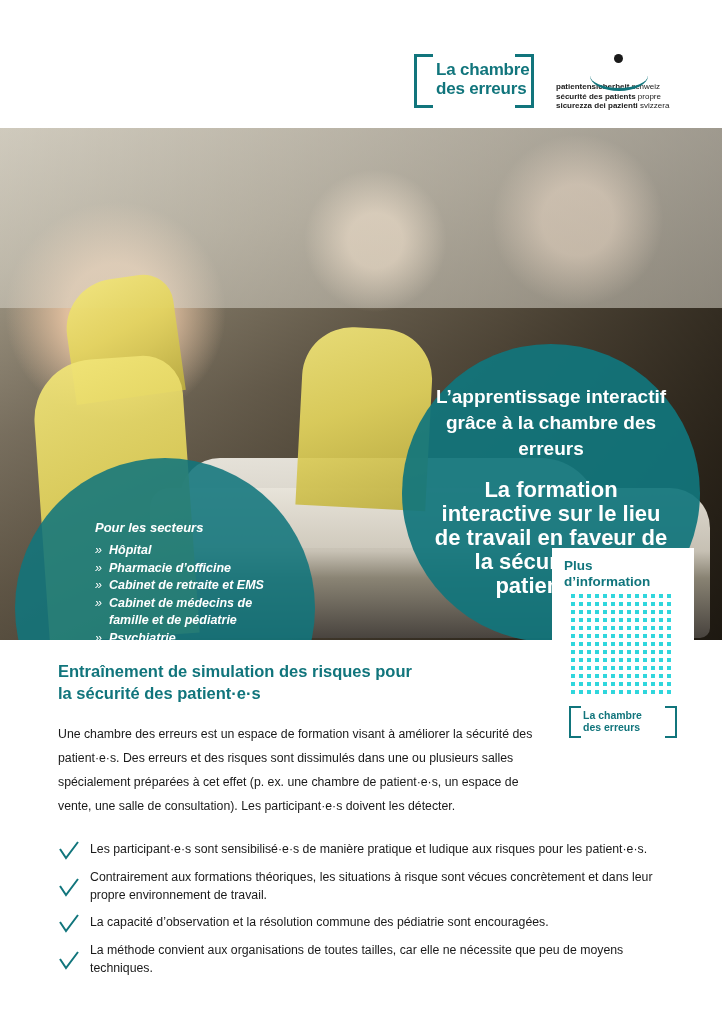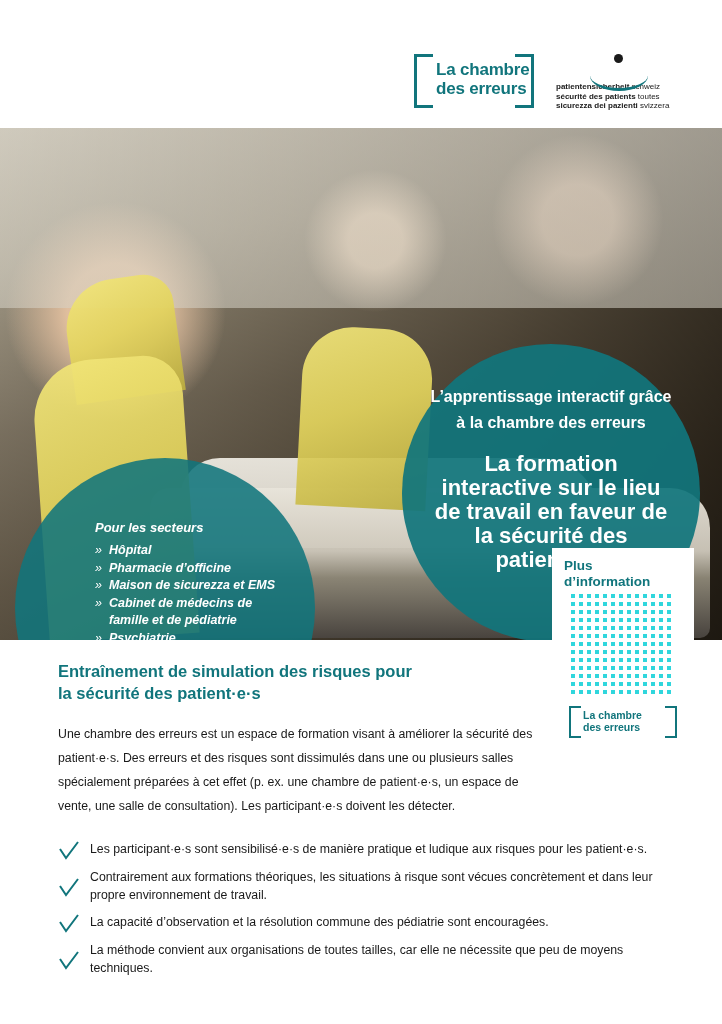--- a/index.html
+++ b/index.html
@@ -152,21 +152,21 @@
     width: 298px;
     height: 298px;
     border-radius: 50%;
     background: rgba(17,117,124,0.93);
     color: #ffffff;
     text-align: center;
     box-sizing: border-box;
     padding: 40px 28px 0 28px;
   }
   .circle-right .ct-1 {
-    font-size: 16px;
+    font-size: 19px;
     font-weight: bold;
     line-height: 26px;
     margin: 0 0 16px 0;
   }
   .circle-right .ct-2 {
     font-size: 22px;
     font-weight: bold;
     line-height: 24px;
     margin: 0;
   }
@@ -323,21 +323,21 @@
   <div class="logo-ps">
     <div class="ps-mark">
       <span class="ps-dot"></span>
       <span class="ps-arc"></span>
     </div>
     <div class="ps-lines">
       <div>
         <b>patientensicherheit</b><span> schweiz</span>
       </div>
       <div>
-        <b>sécurité des patients</b><span> toutes</span>
+        <b>sécurité des patients</b><span> propre</span>
       </div>
       <div>
         <b>sicurezza dei pazienti</b><span> svizzera</span>
       </div>
     </div>
   </div>
 
 </div>
 
 <div class="hero">
@@ -353,21 +353,21 @@
   <div class="circle-right">
     <p class="ct-1">L’apprentissage interactif grâce à la chambre des erreurs</p>
     <p class="ct-2">La formation interactive sur le lieu de travail en faveur de la sécurité des patient·e·s</p>
   </div>
 
   <div class="circle-left">
     <p class="sector-title">Pour les secteurs</p>
     <ul>
       <li><span class="chev">»</span><span>Hôpital</span></li>
       <li><span class="chev">»</span><span>Pharmacie d’officine</span></li>
-      <li><span class="chev">»</span><span>Maison de sicurezza et EMS</span></li>
+      <li><span class="chev">»</span><span>Cabinet de retraite et EMS</span></li>
       <li><span class="chev">»</span><span>Cabinet de médecins de</span></li>
       <li style="padding-left:14px;"><span>famille et de pédiatrie</span></li>
       <li><span class="chev">»</span><span>Psychiatrie</span></li>
 
     </ul>
   </div>
 </div>
 
 <div class="qr-card">
   <div class="qr-title">

